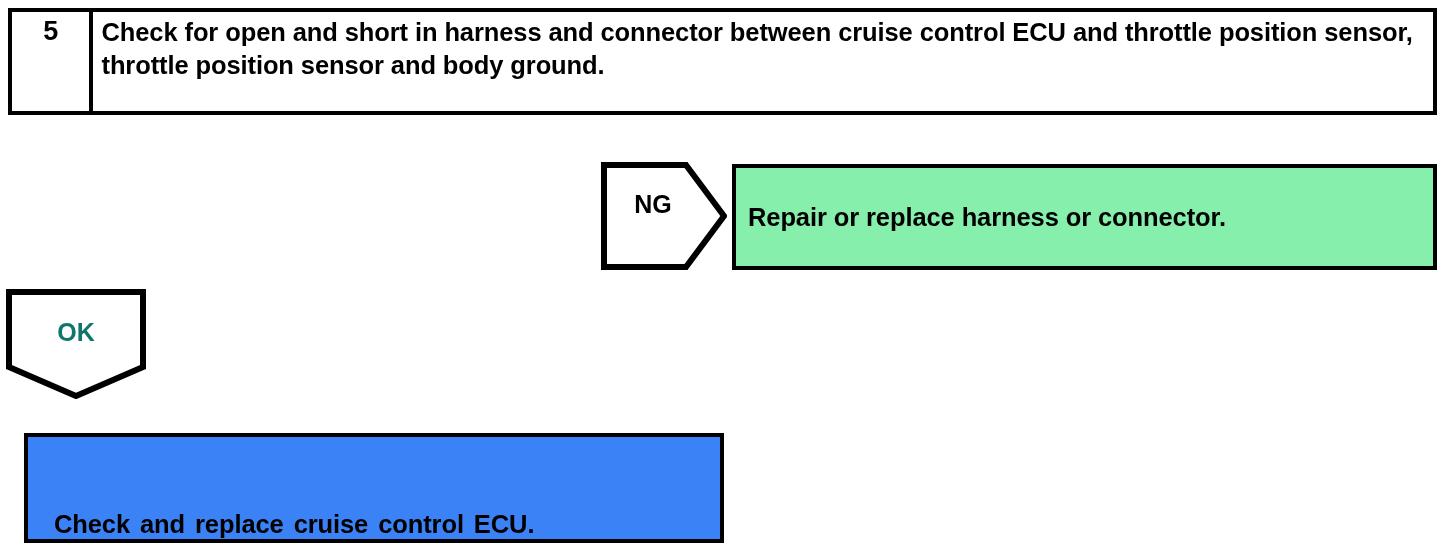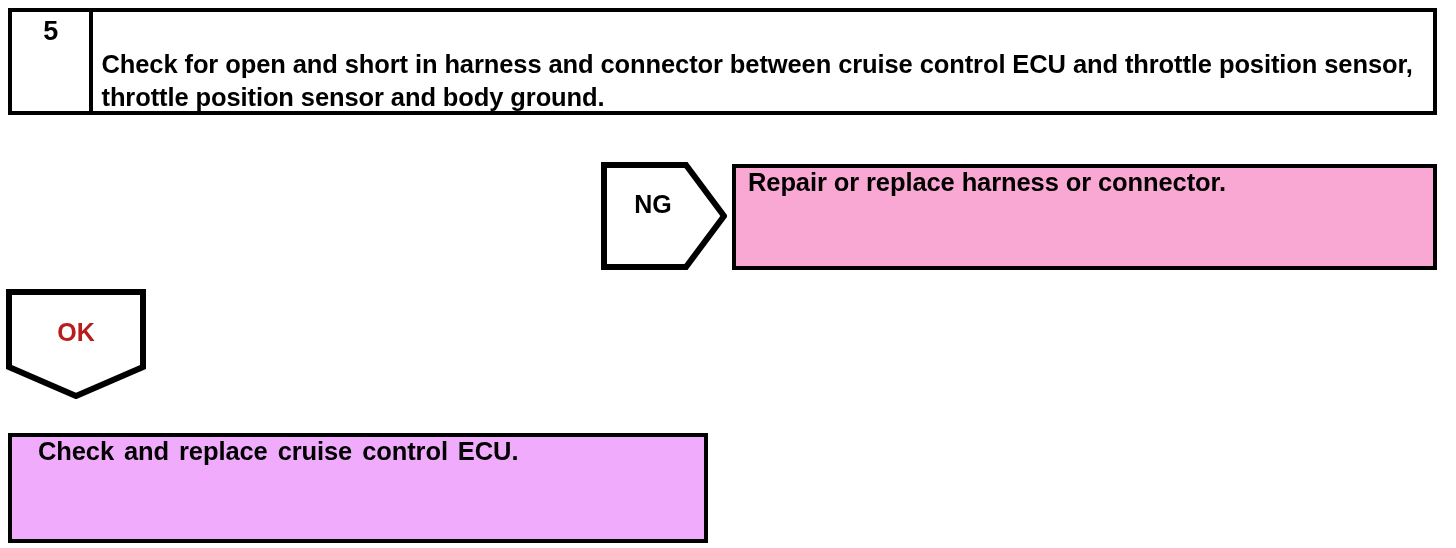--- a/index.html
+++ b/index.html
@@ -41,21 +41,20 @@
   .step-number-cell .num {
     font-size: 27px;
     font-weight: bold;
     color: #000000;
     line-height: 1.05;
   }
   .step-text-cell {
     flex: 1 1 auto;
     padding: 4px 0 0 8px;
     box-sizing: border-box;
-    margin-top: 32px;
   }
   .step-text-cell .txt {
     font-size: 25.5px;
     font-weight: bold;
     color: #000000;
     line-height: 1.28;
     letter-spacing: -0.1px;
     display: block;
   }
 
@@ -83,23 +82,23 @@
     pointer-events: none;
   }
   .ng-result-box {
     position: absolute;
     left: 732px;
     top: 164px;
     width: 705px;
     height: 106px;
     box-sizing: border-box;
     border: 4px solid #000000;
-    background: #f9a8d4;
+    background: #86efac;
     display: flex;
-    align-items: flex-start;
+    align-items: center;
   }
   .ng-result-box .txt {
     font-size: 25.5px;
     font-weight: bold;
     color: #000000;
     padding-left: 12px;
     letter-spacing: -0.1px;
   }
 
   
@@ -115,37 +114,37 @@
     position: absolute;
     left: 6px;
     top: 289px;
     width: 140px;
     height: 86px;
     display: flex;
     align-items: center;
     justify-content: center;
     font-size: 25px;
     font-weight: bold;
-    color: #b91c1c;
+    color: #0f766e;
     pointer-events: none;
     text-align: center;
   }
 
   
   .final-box {
     position: absolute;
-    left: 8px;
+    left: 24px;
     top: 433px;
     width: 700px;
     height: 110px;
     box-sizing: border-box;
     border: 4px solid #000000;
-    background: #f0abfc;
+    background: #3b82f6;
     display: flex;
-    align-items: flex-start;
+    align-items: flex-end;
   }
   .final-box .txt {
     font-size: 25.5px;
     font-weight: bold;
     color: #000000;
     padding-left: 26px;
     word-spacing: 3px;
     letter-spacing: -0.1px;
   }
 </style>

